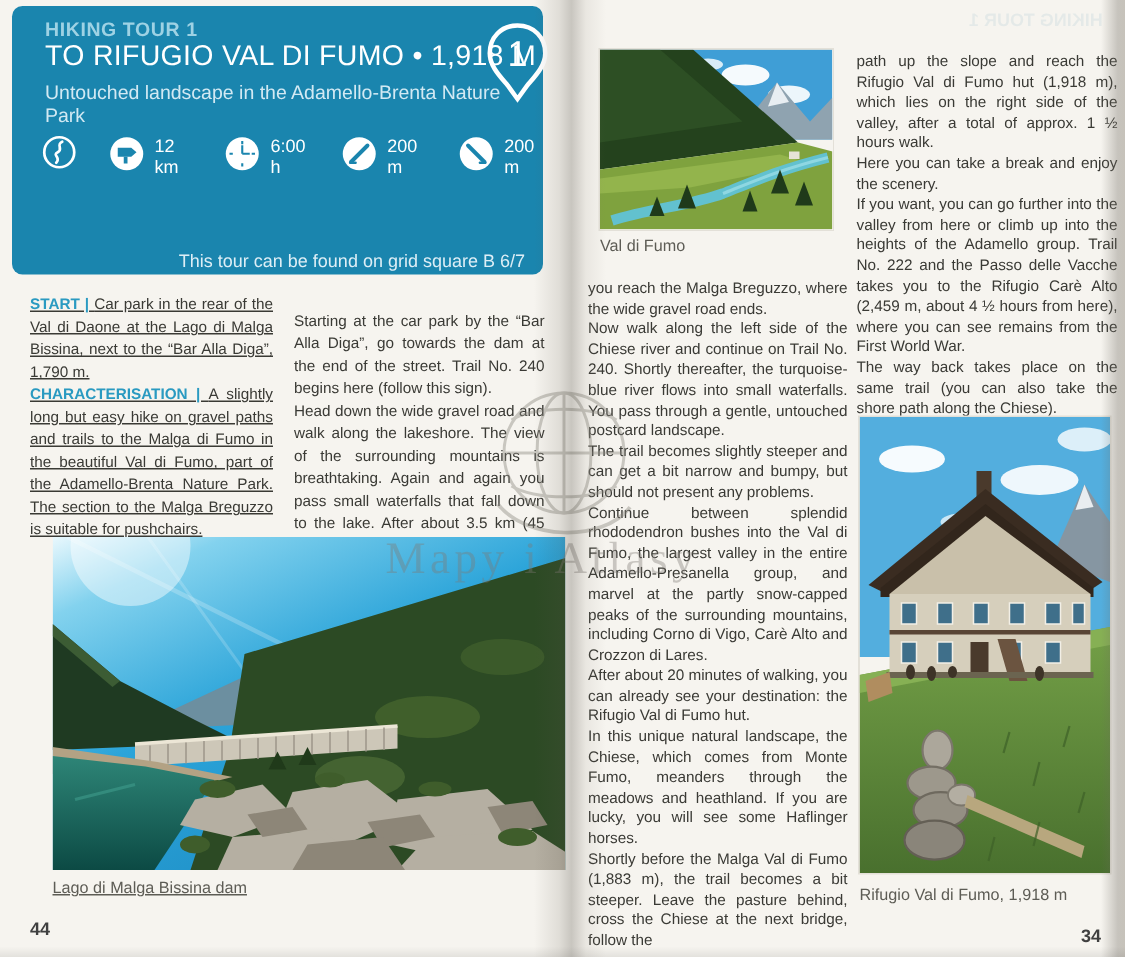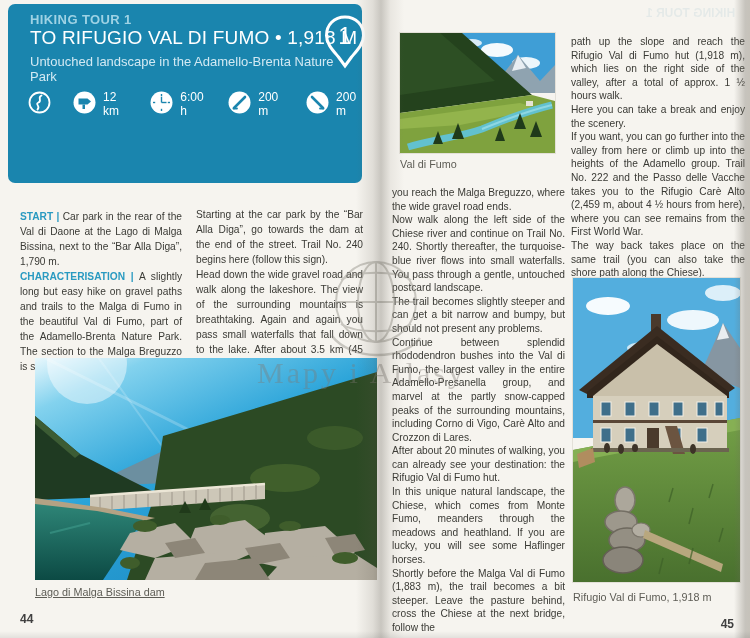--- a/index.html
+++ b/index.html
@@ -18,30 +18,30 @@
 
   
   .tour-header{position:absolute;left:8px;top:4px;width:354px;height:179px;
     background:var(--header-bg);border-radius:7px;color:#fff;}
   .kicker{position:absolute;left:22px;top:8px;font-size:13px;font-weight:bold;
     letter-spacing:.4px;color:var(--kicker-text);}
   .tour-title{position:absolute;left:22px;top:23px;font-size:19px;font-weight:normal;
     letter-spacing:.2px;color:#ffffff;white-space:nowrap;}
   .subtitle{position:absolute;left:22px;top:50px;font-size:13px;color:var(--subtitle-text);}
   .pin{position:absolute;left:314px;top:10px;}
-  .stats{position:absolute;left:20px;top:86px;display:flex;align-items:flex-end;gap:22px;}
+  .stats{position:absolute;left:20px;top:86px;display:flex;align-items:flex-start;gap:22px;}
   .stat{display:flex;align-items:center;gap:7px;font-size:12px;color:#fff;}
   .grid-note{position:absolute;right:12px;top:163px;font-size:12px;color:#ddeef6;}
 
   
   .col{position:absolute;font-size:10.2px;line-height:15px;color:var(--body-text);
     text-align:justify;}
   .col p{margin:0;}
   .lbl{font-weight:bold;color:var(--accent);}
-  .col-l1{left:20px;top:209px;width:162px;}
+  .col-l1{left:20px;top:196px;width:162px;text-decoration:underline;}
   .col-l2{left:196px;top:207px;width:167px;}
   .col-r1{left:392px;top:186px;width:173px;line-height:13.6px;}
   .col-r2{left:571px;top:35px;width:174px;line-height:13.6px;}
 
   
   figure{position:absolute;overflow:hidden;}
   figure svg{display:block;}
   .photo-dam{left:35px;top:358px;width:342px;height:222px;}
   .photo-val{left:400px;top:33px;width:155px;height:120px;box-shadow:0 0 0 1px #e3e0d8;}
   .photo-hut{left:573px;top:278px;width:167px;height:304px;box-shadow:0 0 0 1px #e3e0d8;}
@@ -137,20 +137,21 @@
             <svg width="23" height="23" viewBox="0 0 23 23">
               <circle cx="11.5" cy="11.5" r="11" fill="#fff"></circle>
               <line x1="6" y1="6" x2="17" y2="17" stroke="#1a85ae" stroke-width="2.6" stroke-linecap="round"></line>
               <line x1="14" y1="17.5" x2="17.5" y2="17.5" stroke="#1a85ae" stroke-width="1.8" stroke-linecap="round"></line>
             </svg>
           </span>
           <span>200 m</span>
         </span>
       </div>
 
+      <div class="grid-note">This tour can be found on grid square B 6/7</div>
     </header>
 
     <div class="col col-l1">
       <p><span class="lbl">START | </span><span>Car park in the rear of the Val di Daone at the Lago di Malga Bissina, next to the “Bar Alla Diga”, 1,790 m.</span></p>
       <p><span class="lbl">CHARACTERISATION | </span><span>A slightly long but easy hike on gravel paths and trails to the Malga di Fumo in the beautiful Val di Fumo, part of the Adamello-Brenta Nature Park. The section to the Malga Breguzzo is suitable for pushchairs.</span></p>
     </div>
 
     <div class="col col-l2">
       <p>Starting at the car park by the “Bar Alla Diga”, go towards the dam at the end of the street. Trail No. 240 begins here (follow this sign).</p>
       <p>Head down the wide gravel road and walk along the lakeshore. The view of the surrounding mountains is breathtaking. Again and again you pass small waterfalls that fall down to the lake. After about 3.5 km (45 minutes),</p>
@@ -335,21 +336,21 @@
           <line x1="100" y1="210" x2="96" y2="224"></line>
             <line x1="120" y1="230" x2="116" y2="246"></line>
           <line x1="140" y1="206" x2="136" y2="220"></line>
             <line x1="90" y1="280" x2="86" y2="296"></line>
           <line x1="120" y1="270" x2="116" y2="286"></line>
             <line x1="150" y1="250" x2="146" y2="264"></line>
         </g>
       </svg>
     </figure>
     <div class="caption cap-hut">Rifugio Val di Fumo, 1,918 m</div>
-    <div class="pagenum pn-45">45</div>
+    <div class="pagenum pn-45">34</div>
   </div>
 
   <svg class="wm-globe" width="92" height="130" viewBox="0 0 92 130">
     <g fill="none" stroke="#8a877f" stroke-width="2">
       <circle cx="46" cy="62" r="40"></circle>
       <ellipse cx="46" cy="62" rx="18" ry="40"></ellipse>
       <line x1="46" y1="22" x2="46" y2="102"></line>
       <line x1="6" y1="62" x2="86" y2="62"></line>
       <path d="M11 40 a40 14 0 0 1 70 0"></path>
       <path d="M11 84 a40 14 0 0 0 70 0"></path>

